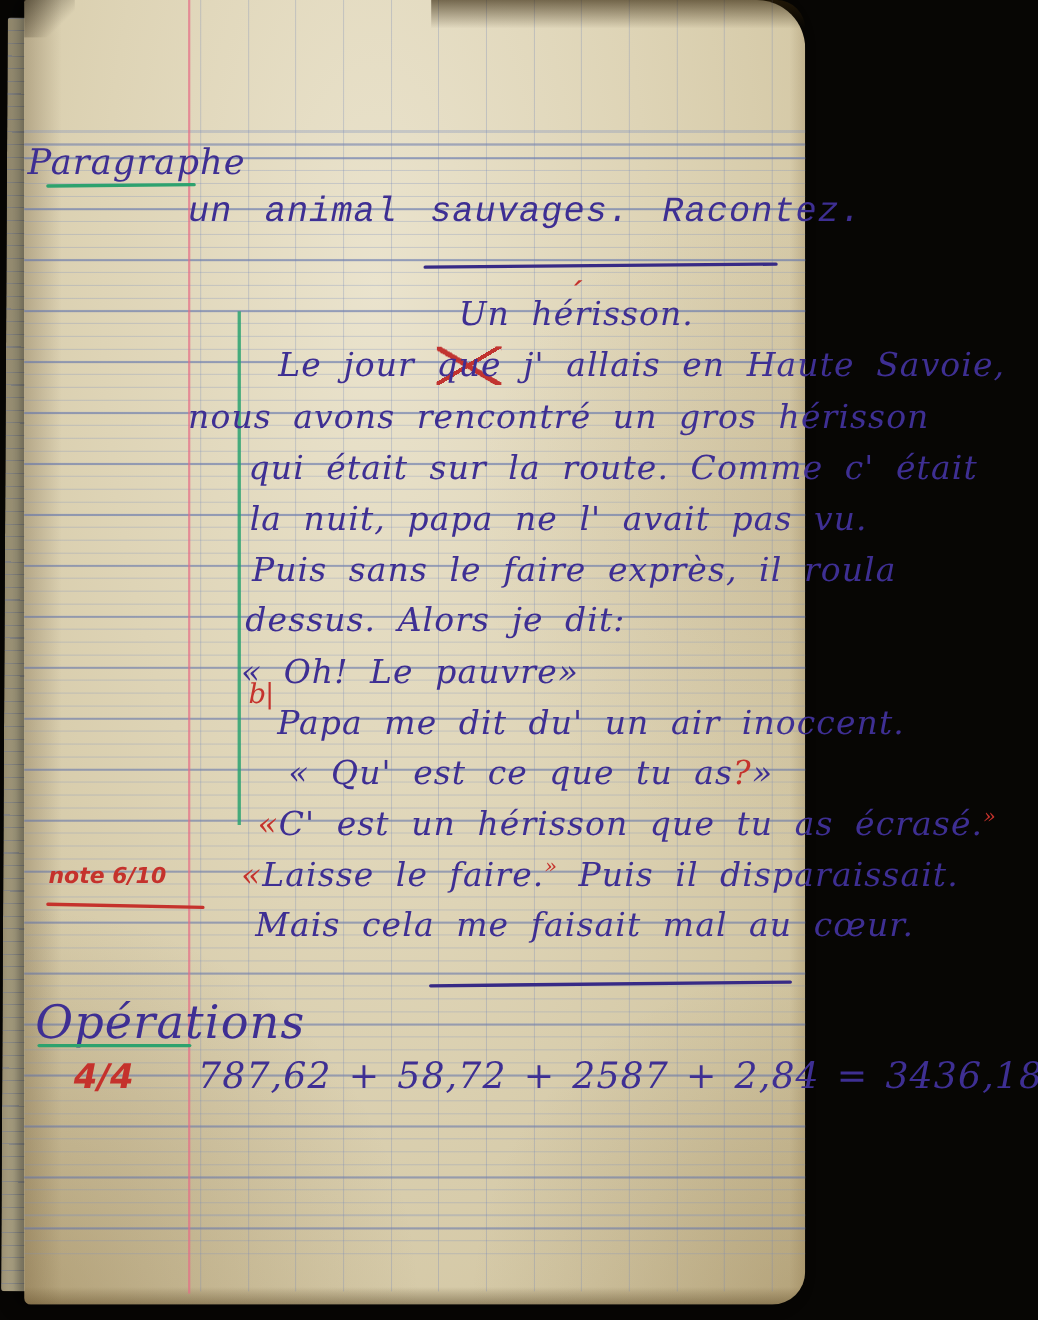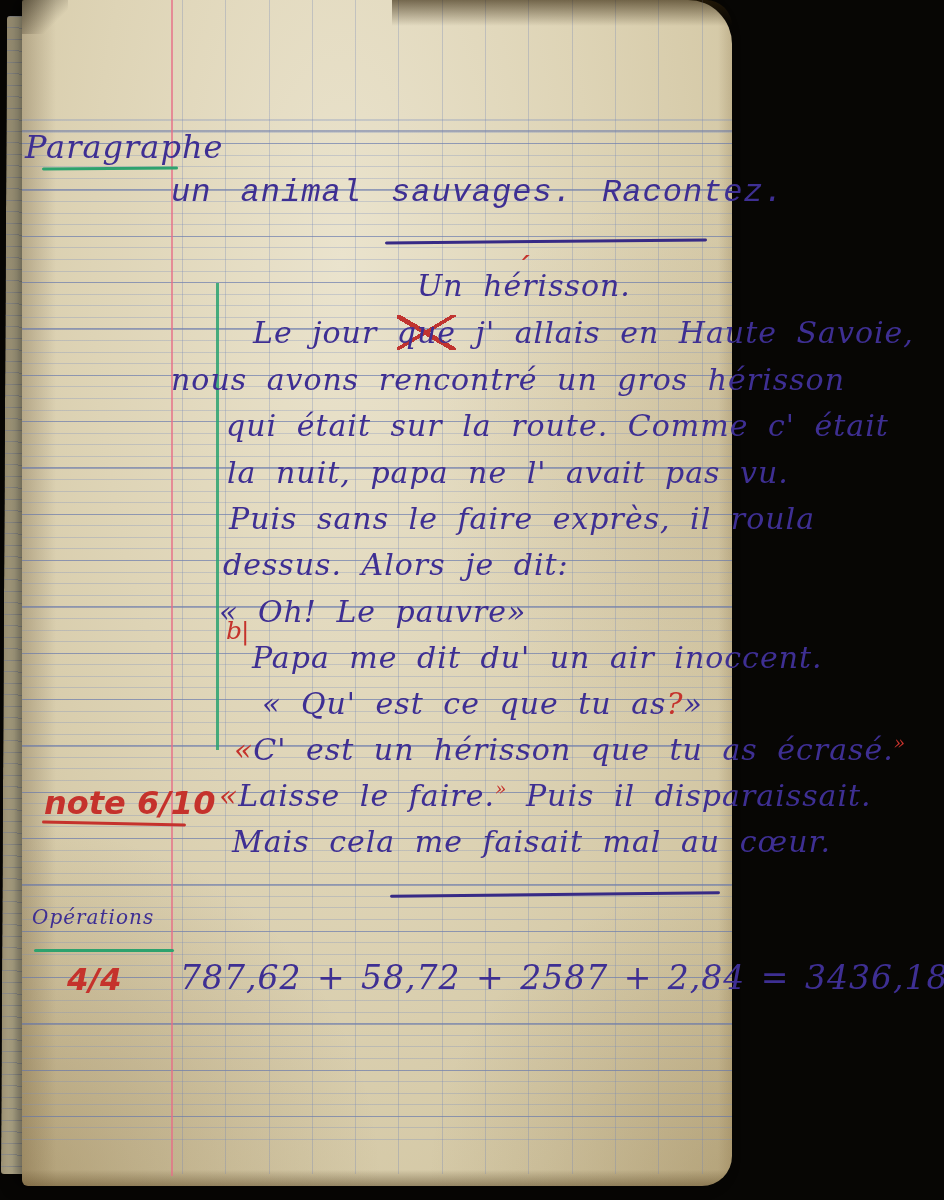--- a/index.html
+++ b/index.html
@@ -125,22 +125,22 @@
   <div class="hw" style="left:207px;top:501px;"><span>Puis sans le faire exprès, il roula</span></div>
   <div class="hw" style="left:201px;top:547px;"><span>dessus. Alors je dit:</span></div>
   <div class="hw" style="left:197px;top:594px;"><span>« Oh! Le pauvre»</span></div>
   <div class="correction-mark" style="left:204px;top:616px;">b|</div>
   <div class="hw" style="left:230px;top:640px;"><span>Papa me dit du' un air inoccent.</span></div>
   <div class="hw" style="left:197px;top:686px;padding-left:43px;"><span>« Qu' est ce que tu as</span><span class="seg-red">?</span><span>»</span></div>
   <div class="hw" style="left:212px;top:732px;"><span class="seg-red">«</span><span>C' est un hérisson que tu as écrasé.</span><span class="seg-red-sup">»</span></div>
   <div class="hw" style="left:197px;top:778px;"><span class="seg-red">«</span><span>Laisse le faire.</span><span class="seg-red-sup">»</span><span> Puis il disparaissait.</span></div>
   <div class="hw" style="left:210px;top:824px;"><span>Mais cela me faisait mal au cœur.</span></div>
 
-  <div class="red-note" style="left:22px;top:784px;font-size:32px;">note 6/10</div>
+  <div class="red-note" style="left:22px;top:784px;font-size:20px;">note 6/10</div>
   <div class="red-rule" style="left:20px;top:822px;width:144px;height:3px;transform:rotate(1.2deg);"></div>
 
   <div class="ink-rule" style="left:368px;top:893px;width:330px;height:3px;transform:rotate(-.6deg);"></div>
 
-  <div class="hw" style="left:10px;top:905px;font-size:20px;">Opérations</div>
+  <div class="hw" style="left:10px;top:905px;font-size:42px;">Opérations</div>
   <div class="green-rule" style="left:12px;top:949px;width:140px;height:3px;"></div>
   <div class="red-note" style="left:45px;top:961px;font-size:31px;">4/4</div>
   <div class="hw hw-eq" style="left:158px;top:958px;">787,62 + 58,72 + 2587 + 2,84 = 3436,18</div>
 </div>
 
 </body></html>

